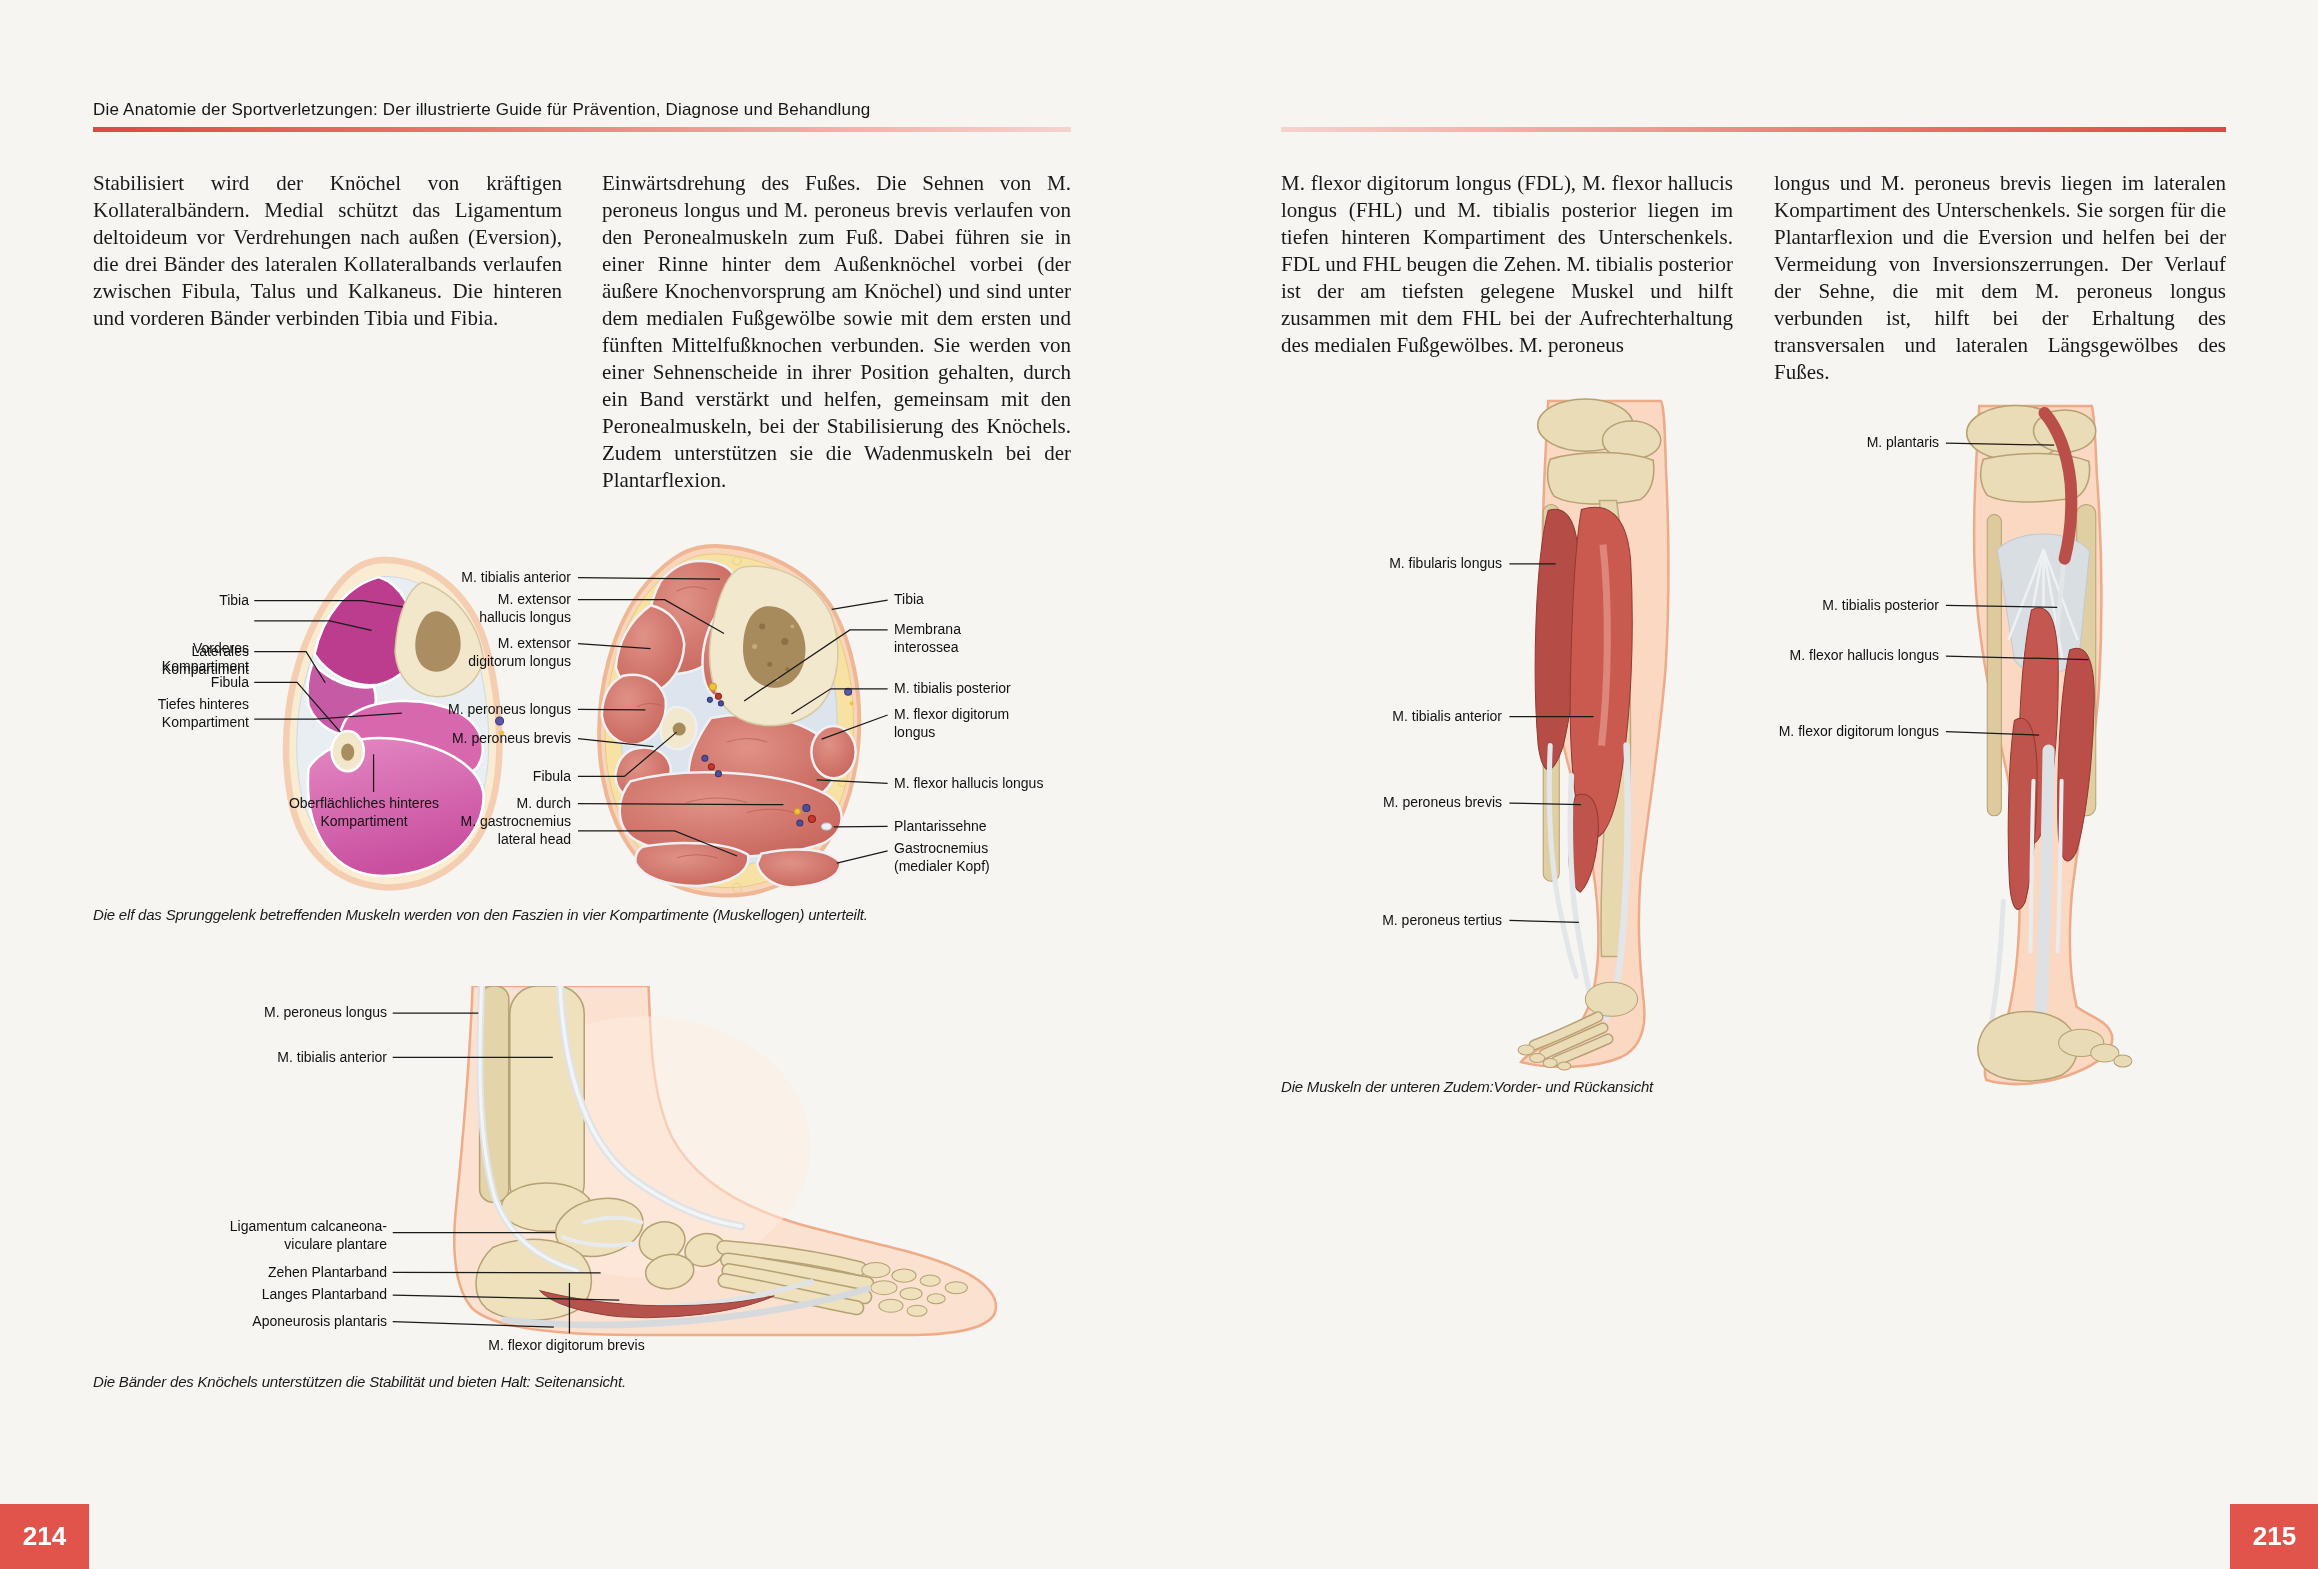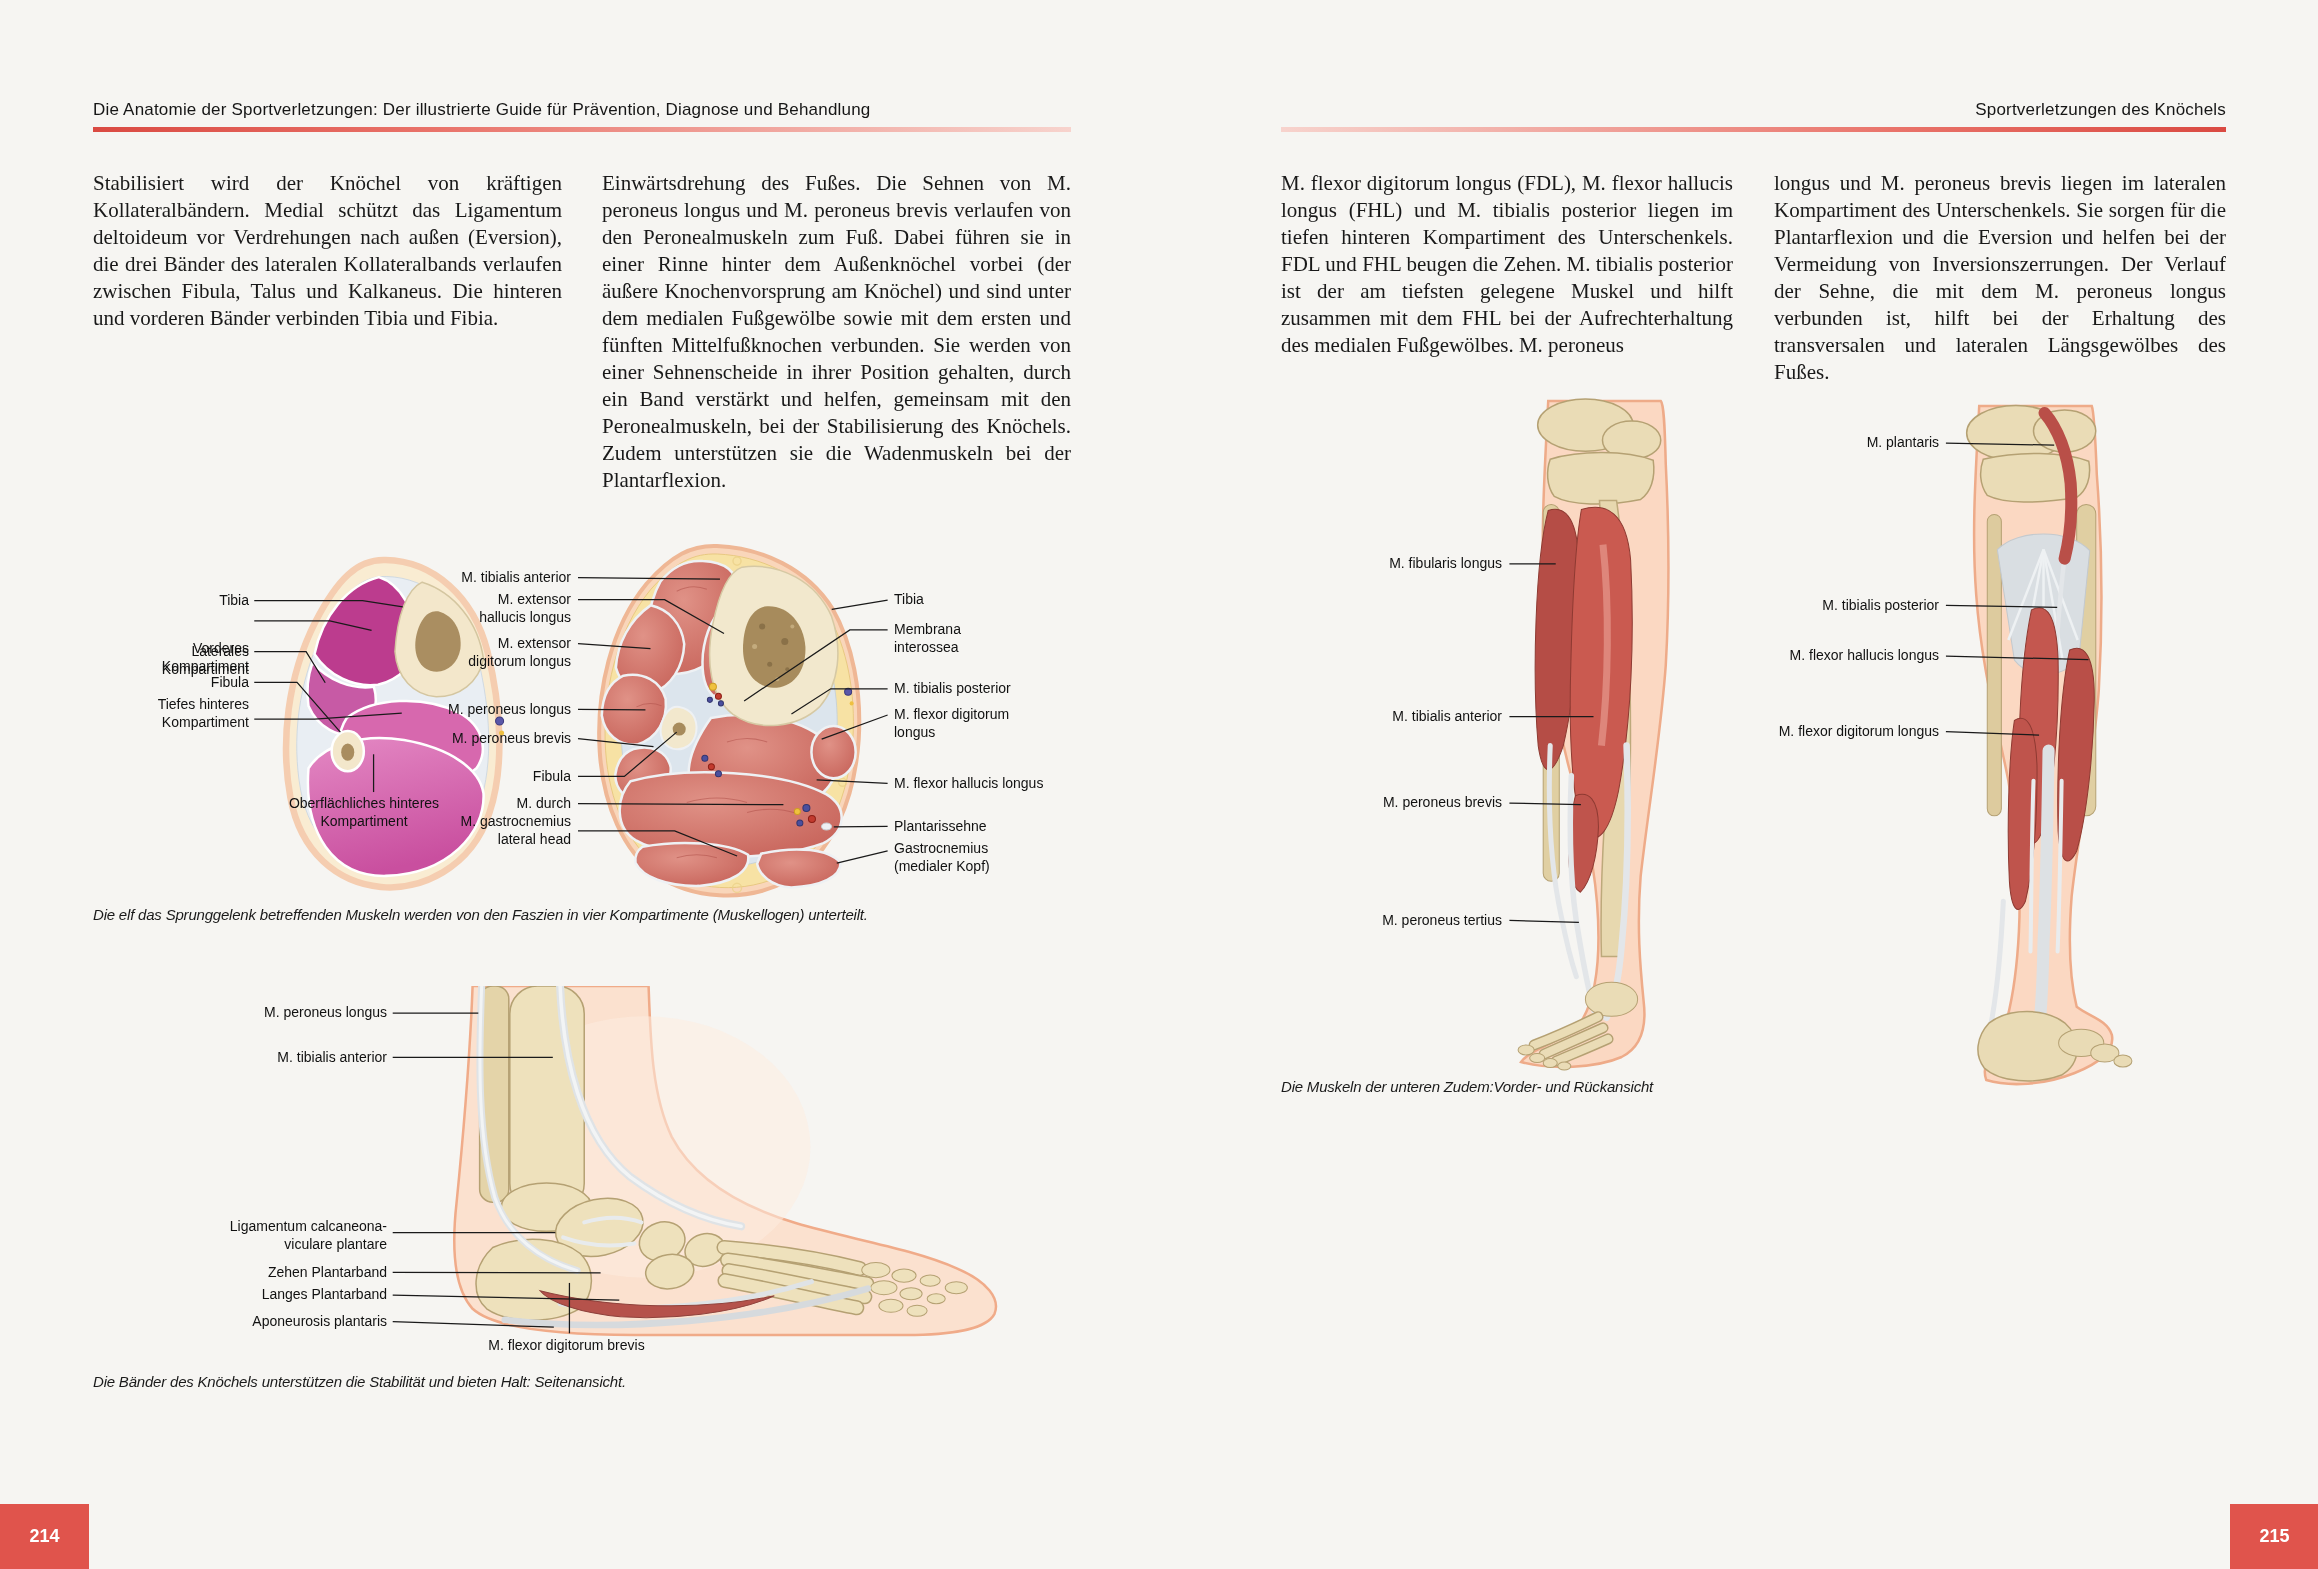--- a/index.html
+++ b/index.html
@@ -37,32 +37,31 @@
     font-family:"Liberation Sans", sans-serif;
     font-size:14px;line-height:17.6px;color:#111;
     white-space:pre-line;
   }
   #leader-lines{position:absolute;left:0;top:0;pointer-events:none;}
   #leader-lines polyline{fill:none;stroke:#1a1a1a;stroke-width:2.5px;}
   .pagenum{
     position:absolute;top:1504px;width:89px;height:65px;
     background:#e0544c;color:#ffffff;
     font-family:"Liberation Sans", sans-serif;
-    font-weight:bold;font-size:18px;line-height:65px;text-align:center;
+    font-weight:bold;font-size:26px;line-height:65px;text-align:center;
   }
   svg.fig{position:absolute;}
 </style>
 </head>
 <body>
 
 <div class="abs" style="left:0;top:0;width:2319px;height:1403px;">
 
   <div class="header" style="left:93px;">Die Anatomie der Sportverletzungen: Der illustrierte Guide für Prävention, Diagnose und Behandlung</div>
   <div class="rule l" style="left:93px;width:978px;"></div>
-  <div class="header" style="left:1281px;width:945px;text-align:right;">Sportverletzungen des Knöchels</div>
   <div class="rule r" style="left:1281px;width:945px;"></div>
 
   <div class="col" style="left:93px;width:469px;">
     <p>Stabilisiert wird der Knöchel von kräftigen Kollateralbändern. Medial schützt das Ligamentum deltoideum vor Verdrehungen nach außen (Eversion), die drei Bänder des lateralen Kollateralbands verlaufen zwischen Fibula, Talus und Kalkaneus. Die hinteren und vorderen Bänder verbinden Tibia und Fibia.</p>
   </div>
   <div class="col" style="left:602px;width:469px;">
     <p>Einwärtsdrehung des Fußes. Die Sehnen von M. peroneus longus und M. peroneus brevis verlaufen von den Peronealmuskeln zum Fuß. Dabei führen sie in einer Rinne hinter dem Außenknöchel vorbei (der äußere Knochenvorsprung am Knöchel) und sind unter dem medialen Fußgewölbe sowie mit dem ersten und fünften Mittelfußknochen verbunden. Sie werden von einer Sehnenscheide in ihrer Position gehalten, durch ein Band verstärkt und helfen, gemeinsam mit den Peronealmuskeln, bei der Stabilisierung des Knöchels. Zudem unterstützen sie die Wadenmuskeln bei der Plantarflexion.</p>
   </div>
   <div class="col" style="left:1774px;width:452px;">
     <p>longus und M. peroneus brevis liegen im lateralen Kompartiment des Unterschenkels. Sie sorgen für die Plantarflexion und die Eversion und helfen bei der Vermeidung von Inversionszerrungen. Der Verlauf der Sehne, die mit dem M. peroneus longus verbunden ist, hilft bei der Erhaltung des transversalen und lateralen Längsgewölbes des Fußes.</p>

